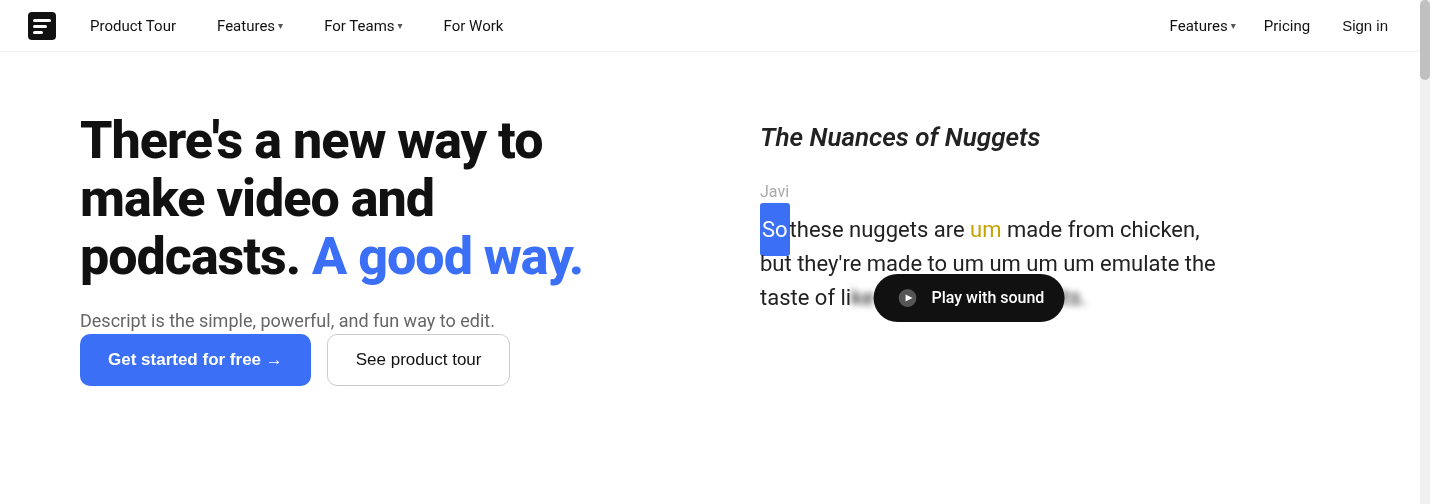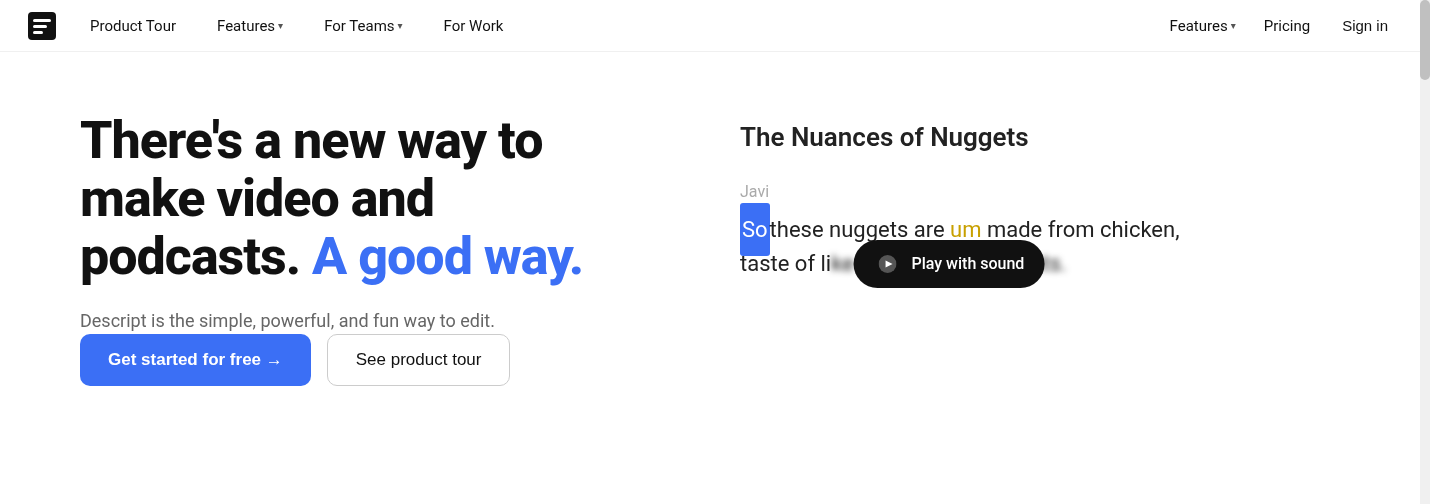--- a/index.html
+++ b/index.html
@@ -109,21 +109,21 @@
       border-radius: 5px;
       position: absolute;
       top: 0;
     }
 
     
     .main {
       display: flex;
       align-items: flex-start;
       padding: 60px 80px 0 80px;
-      gap: 80px;
+      gap: 100px;
       height: calc(504px - 52px);
     }
 
     
     .left {
       flex: 0 0 auto;
       max-width: 580px;
     }
 
     .headline {
@@ -180,20 +180,21 @@
       flex: 1;
       max-width: 560px;
       padding-top: 10px;
     }
 
     .card-title {
       font-size: 26px;
       font-weight: 600;
       color: #222;
       margin-bottom: 30px;
+      font-style: italic;
     }
 
     .speaker-label {
       font-size: 16px;
       color: #aaa;
       margin-bottom: 12px;
     }
 
     .transcript {
       font-size: 22px;
@@ -314,20 +315,21 @@
     </div>
   </div>
 
   <div class="right">
     <div class="card-title">The Nuances of Nuggets</div>
     <div class="speaker-label">Javi</div>
     <div class="transcript">
       <div>
         <span class="highlight-blue">So</span><span>these nuggets are </span><span class="highlight-yellow">um</span><span> made from chicken,</span>
       </div>
+      <div>but they're made to um um um um emulate the</div>
       <div class="transcript-line3">
         <span>taste of li</span><span class="overlay-container">
           <span class="blurred-text">ke real chicken nuggets.</span>
           <span class="play-btn-absolute">
             <span class="play-icon-wrap">
               <svg width="18" height="18" viewBox="0 0 18 18" fill="none">
                 <circle cx="9" cy="9" r="9" fill="#555"></circle>
                 <polygon points="7,5.5 14,9 7,12.5" fill="white"></polygon>
               </svg>
             </span>

